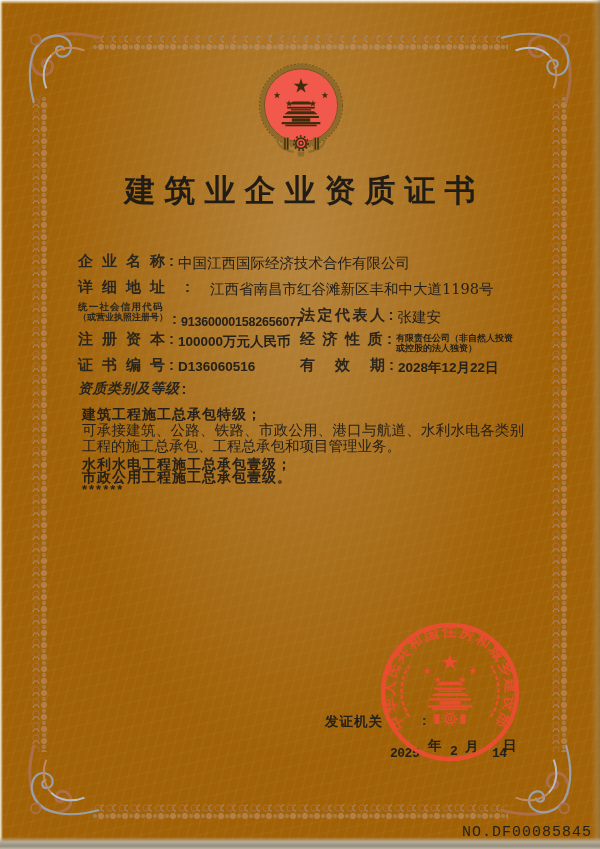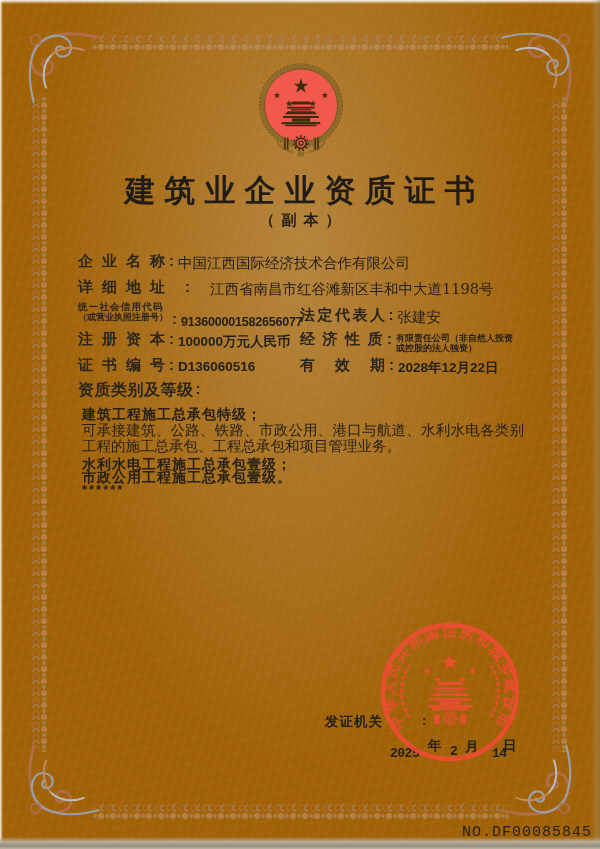--- a/index.html
+++ b/index.html
@@ -63,21 +63,21 @@
   #row-credit .colon,#row-credit .num{align-self:flex-end;}
   #row-credit .num{font-size:12.5px;letter-spacing:-.2px;margin-bottom:-2px;}
   #row-legal{top:306px;left:300px;}
   #row-capital{top:330px;left:78px;}
   #row-econ{top:330px;left:300px;}
   #econ-value{font-family:"DejaVu Serif",serif;font-size:9px;font-weight:bold;width:122px;line-height:10px;
     color:#262019;margin-top:3px;white-space:normal;}
   #row-certno{top:356px;left:78px;}
   #row-valid{top:356px;left:300px;}
   #row-qual-label{top:380px;left:78px;}
-  #row-qual-label .lbl{font-size:16px;letter-spacing:.5px;}
+  #row-qual-label .lbl{font-size:14px;letter-spacing:.5px;font-style:italic;}
   
   .qline{position:absolute;left:82px;font-family:"DejaVu Serif","Liberation Serif",serif;color:#262019;}
   .qgrade{font-weight:bold;font-size:14px;letter-spacing:1px;}
   #q0{top:406px;}
   #qdesc{top:423px;width:442px;font-size:14.5px;line-height:15.9px;text-align:justify;}
   #q2{top:456px;}
   #q3{top:469px;}
   #q4{top:482px;font-family:"Liberation Sans",sans-serif;font-weight:bold;font-size:13px;letter-spacing:2px;}
   
   #issuer{position:absolute;top:713px;left:325px;display:flex;
@@ -172,21 +172,20 @@
       <rect x="14.8" y="-6" width="1.5" height="13" fill="#3f2c0c"></rect>
       <rect x="17.8" y="-6" width="1.5" height="13" fill="#3f2c0c"></rect>
       <circle r="7.8" fill="none" stroke="#3f2c0c" stroke-width="1.8" stroke-dasharray="2 2.4"></circle>
       <circle r="5.6" fill="#f2594d" stroke="#3f2c0c" stroke-width="1.8"></circle>
       <circle r="2.2" fill="none" stroke="#3f2c0c" stroke-width="1.4"></circle>
       <path d="M-4,9 L4,9 L3,14.5 L-3,14.5 Z" fill="#8f6b2b"></path>
     </g>
   </svg>
 
   <h1 class="title">建筑业企业资质证书</h1>
-  <div class="subtitle">（副本）</div>
 
   <div class="row" id="row-company">
     <span class="lbl sp9">企业名称</span>
       <span class="colon">:</span>
       <span class="val">中国江西国际经济技术合作有限公司</span>
   </div>
 
   <div class="row" id="row-address">
     <span class="lbl sp9">详细地址</span>
       <span class="colon">:</span>

